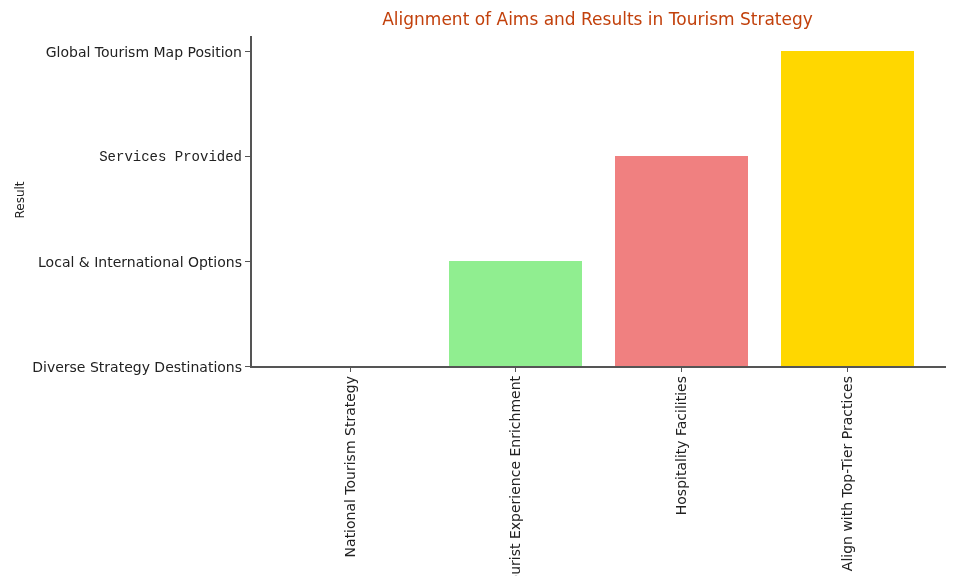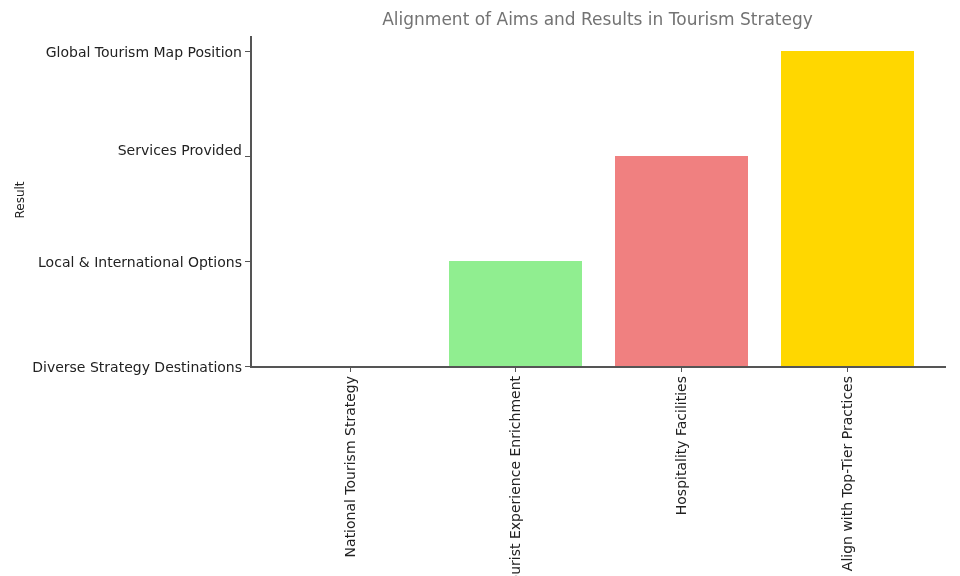--- a/index.html
+++ b/index.html
@@ -1,17 +1,17 @@
 <!DOCTYPE html>
 <html><head>
 <meta charset="utf-8">
 <style>
   html, body { margin:0; padding:0; background:#ffffff; }
   body { width:960px; height:576px; position:relative; overflow:hidden; font-family:"DejaVu Sans", sans-serif; color:#222; }
-  .title { position:absolute; top:9px; left:250px; width:695px; text-align:center; font-size:17px; color:#737373; }
+  .title { position:absolute; top:9px; left:250px; width:695px; text-align:center; font-size:17px; color:#c2410c; }
   .ylabel { position:absolute; left:20px; top:200px; transform:translate(-50%,-50%) rotate(-90deg); font-size:12px; white-space:nowrap; }
   .yaxis { position:absolute; left:250px; top:36px; width:1.5px; height:331px; background:#555; }
   .xaxis { position:absolute; left:250px; top:366px; width:696px; height:1.5px; background:#555; }
   .ytick { position:absolute; left:245px; width:5px; height:1.3px; background:#555; }
   .yticklabel { position:absolute; right:718px; font-size:14px; white-space:nowrap; transform:translateY(-50%); }
   .xtick { position:absolute; top:367px; width:1.3px; height:5px; background:#555; }
   .xticklabel { position:absolute; top:376px; font-size:14px; white-space:nowrap; transform-origin:left top; transform:rotate(-90deg) translate(-100%, -50%); }
   .bar { position:absolute; }
 </style>
 </head>
@@ -28,21 +28,21 @@
   <div class="yaxis"></div>
   <div class="xaxis"></div>
 
   <div class="ytick" style="top:366px;"></div>
   <div class="ytick" style="top:261px;"></div>
   <div class="ytick" style="top:156px;"></div>
   <div class="ytick" style="top:51px;"></div>
 
   <div class="yticklabel" style="top:367px;">Diverse Strategy Destinations</div>
   <div class="yticklabel" style="top:262px;">Local &amp; International Options</div>
-  <div class="yticklabel" style="top:150px;">Services Provided</div>
+  <div class="yticklabel" style="top:157px;font-family:Liberation Mono, monospace;">Services Provided</div>
   <div class="yticklabel" style="top:52px;margin-left:9px;">Global Tourism Map Position</div>
 
   <div class="xtick" style="left:350px;"></div>
   <div class="xtick" style="left:515px;"></div>
   <div class="xtick" style="left:681px;"></div>
   <div class="xtick" style="left:847px;"></div>
 
   <div class="xticklabel" style="left:350px;">National Tourism Strategy</div>
   <div class="xticklabel" style="left:515px;">Tourist Experience Enrichment</div>
   <div class="xticklabel" style="left:681px;">Hospitality Facilities</div>

